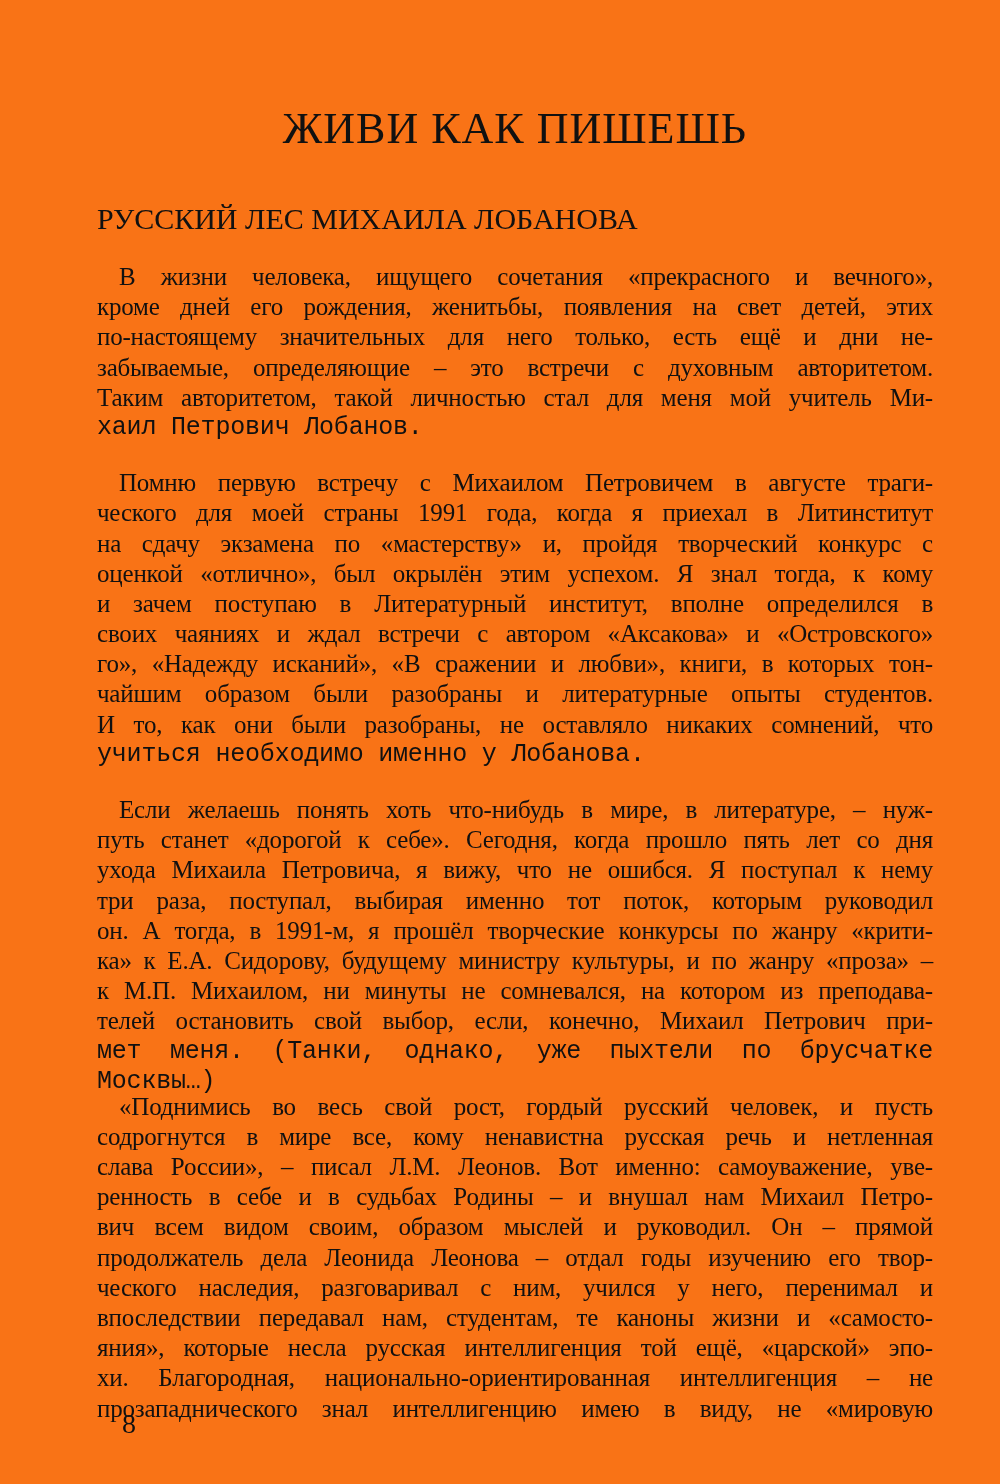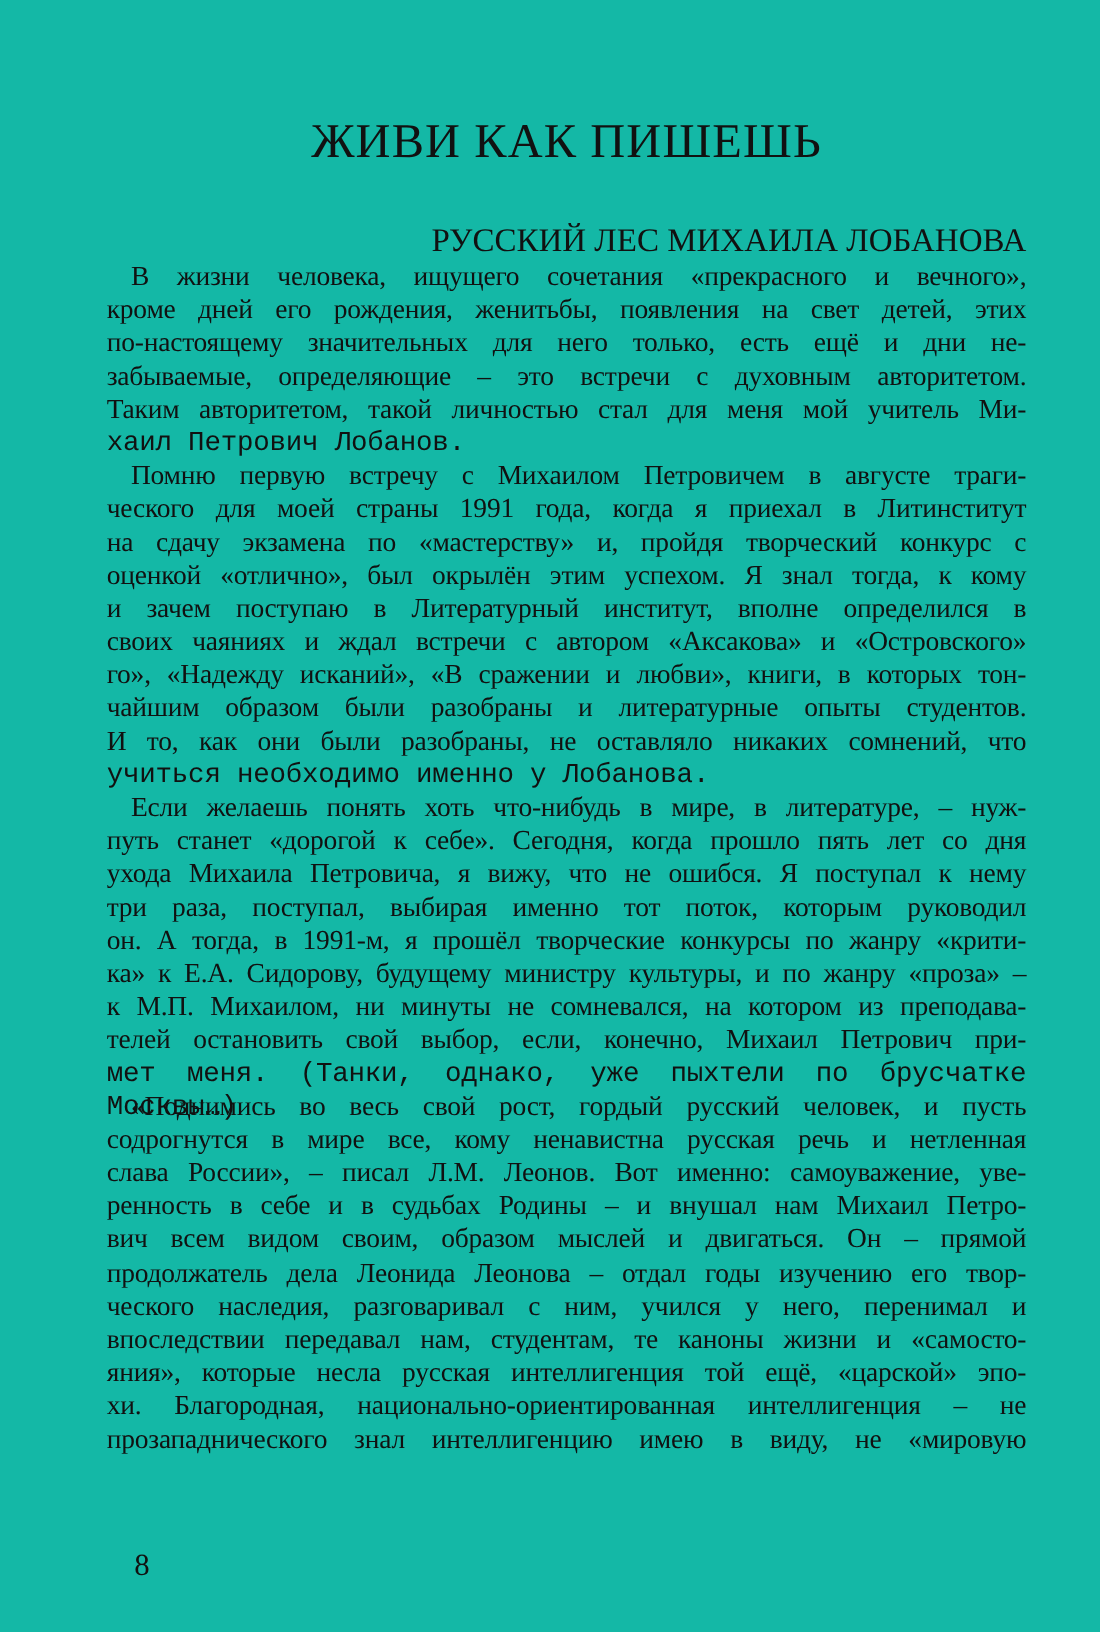--- a/index.html
+++ b/index.html
@@ -4,21 +4,21 @@
 <style>
   html, body {
     margin: 0;
     padding: 0;
     background: #ffffff;
   }
   .page {
     position: relative;
     width: 1000px;
     height: 1484px;
-    background: #14b8a6;
+    background: #f97316;
     color: #111111;
     font-family: "Liberation Serif", "DejaVu Serif", serif;
     overflow: hidden;
   }
   .book-title {
     position: absolute;
     top: 78px;
     left: 97px;
     width: 836px;
     text-align: center;
@@ -26,21 +26,21 @@
     line-height: 44px;
     font-weight: 400;
     letter-spacing: 1px;
     white-space: nowrap;
   }
   .chapter-title {
     position: absolute;
     top: 178px;
     left: 97px;
     width: 836px;
-    text-align: right;
+    text-align: left;
     font-size: 30px;
     line-height: 32px;
     font-weight: 400;
     white-space: nowrap;
   }
   .body-text {
     position: absolute;
     top: 237px;
     left: 97px;
     width: 836px;
@@ -50,20 +50,21 @@
   .line {
     line-height: 30.2px;
     height: 30.2px;
     text-align: justify;
     text-align-last: justify;
     white-space: normal;
     overflow: visible;
   }
   .line.first {
     padding-left: 22px;
+    margin-top: 25px;
   }
   .line.para-end {
     text-align-last: left;
     font-family: Liberation Mono, monospace;
   }
   .page-number {
     position: absolute;
     top: 1408px;
     left: 122px;
     font-size: 28px;
@@ -99,21 +100,21 @@
       <div class="line">три раза, поступал, выбирая именно тот поток, которым руководил</div>
       <div class="line">он. А тогда, в 1991-м, я прошёл творческие конкурсы по жанру «крити-</div>
       <div class="line">ка» к Е.А. Сидорову, будущему министру культуры, и по жанру «проза» –</div>
       <div class="line">к М.П. Михаилом, ни минуты не сомневался, на котором из преподава-</div>
       <div class="line">телей остановить свой выбор, если, конечно, Михаил Петрович при-</div>
       <div class="line para-end">мет меня. (Танки, однако, уже пыхтели по брусчатке Москвы…)</div>
       <div class="line first">«Поднимись во весь свой рост, гордый русский человек, и пусть</div>
       <div class="line">содрогнутся в мире все, кому ненавистна русская речь и нетленная</div>
       <div class="line">слава России», – писал Л.М. Леонов. Вот именно: самоуважение, уве-</div>
       <div class="line">ренность в себе и в судьбах Родины – и внушал нам Михаил Петро-</div>
-      <div class="line">вич всем видом своим, образом мыслей и двигаться. Он – прямой</div>
+      <div class="line">вич всем видом своим, образом мыслей и руководил. Он – прямой</div>
       <div class="line">продолжатель дела Леонида Леонова – отдал годы изучению его твор-</div>
       <div class="line">ческого наследия, разговаривал с ним, учился у него, перенимал и</div>
       <div class="line">впоследствии передавал нам, студентам, те каноны жизни и «самосто-</div>
       <div class="line">яния», которые несла русская интеллигенция той ещё, «царской» эпо-</div>
       <div class="line">хи. Благородная, национально-ориентированная интеллигенция – не</div>
       <div class="line">прозападнического знал интеллигенцию имею в виду, не «мировую</div>
     </div>
   <div class="page-number">8</div>
 </div>
 

